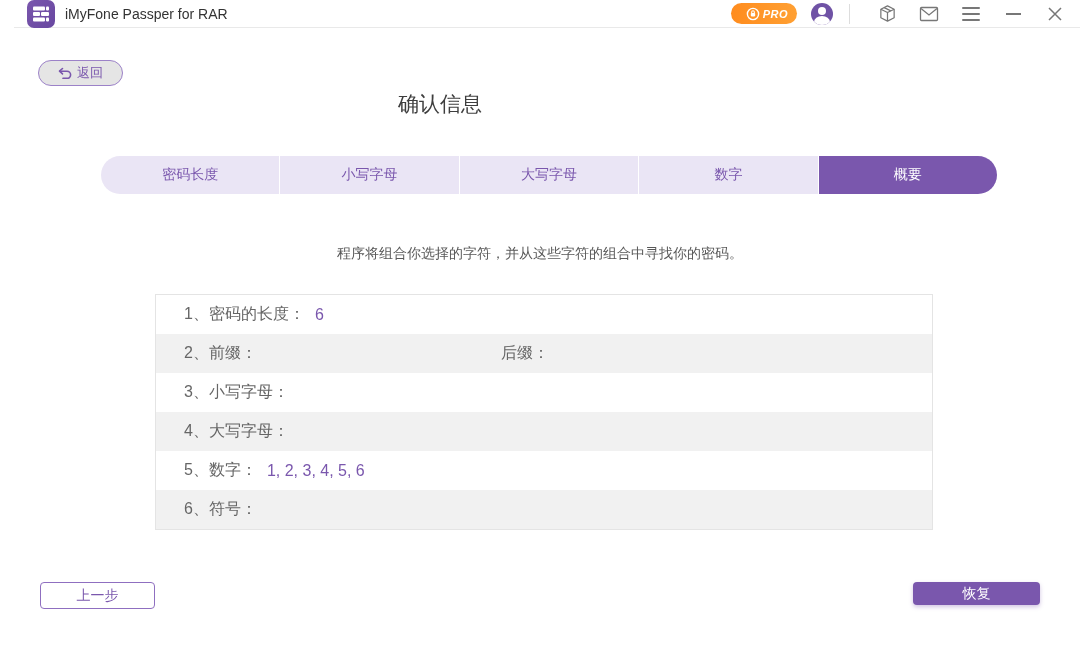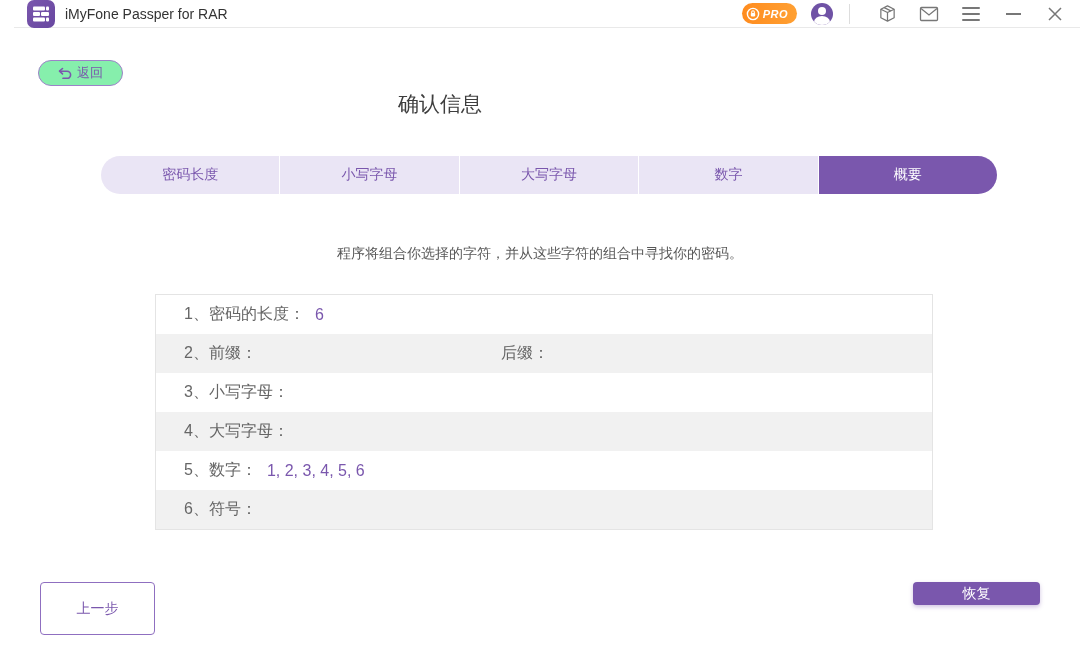--- a/index.html
+++ b/index.html
@@ -7,38 +7,38 @@
     font-family:"Liberation Sans", sans-serif; }
 
   
   .titlebar { position:absolute; left:0; top:0; width:1080px; height:28px;
     background:#fff; border-bottom:1px solid #e9e9e9; display:flex; align-items:center;margin-left:14px; }
   .logo { width:28px; height:28px; margin-left:13px; border-radius:7px;
     background:linear-gradient(135deg,#7a57ad,#6847a0); position:relative; flex:0 0 auto; }
   .logo svg { position:absolute; left:0; top:0; }
   .app-title { margin-left:10px; font-size:14px; color:#333; }
   .titlebar-right { margin-left:auto; display:flex; align-items:center; height:100%; padding-right:18px; }
-  .pro-badge { height:21px; padding:0 9px 0 4px; border-radius:11px;
+  .pro-badge { height:21px; padding:0 9px 0 15px; border-radius:11px;
     background:linear-gradient(90deg,#ff8c1e,#ffa033); display:flex; align-items:center; cursor:pointer; }
   .pro-badge .lockring { width:14px; height:14px; margin-right:3px; }
   .pro-badge span { color:#fff; font-size:11px; font-weight:bold; font-style:italic; letter-spacing:.5px; }
   .avatar { width:22px; height:22px; border-radius:50%; background:#6f52a5; margin-left:14px;
     position:relative; overflow:hidden; cursor:pointer; }
   .avatar .head { position:absolute; left:7px; top:4px; width:8px; height:8px; border-radius:50%; background:#fff; }
   .avatar .body { position:absolute; left:3px; top:13px; width:16px; height:12px; border-radius:50%; background:#fff; }
   .tb-sep { width:1px; height:20px; background:#ddd; margin:0 16px 0 16px; }
   .tb-icon { width:20px; height:20px; margin:0 11px; cursor:pointer; display:flex;
     align-items:center; justify-content:center; }
   .hamburger { width:18px; display:flex; flex-direction:column; gap:4px; }
   .hamburger i { display:block; height:2px; background:#777; border-radius:1px; }
   .min-line { width:15px; height:2px; background:#777; }
 
   
   .back-btn { position:absolute; left:38px; top:60px; width:85px; height:26px;
-    border:1px solid #9c82c8; border-radius:13px; background:#86efac; display:flex;
+    border:1px solid #9c82c8; border-radius:13px; background:#e5e5e5; display:flex;
     align-items:center; justify-content:center; gap:5px; cursor:pointer; color:#7a57ad; font-size:13px;text-align:right; }
 
   
   .page-title { position:absolute; left:0; top:90px; width:880px; text-align:center;
     font-size:21px; font-weight:400; color:#3e3e3e; }
   .desc { position:absolute; left:0; top:245px; width:1080px; text-align:center;
     font-size:14px; color:#585858; }
 
   
   .tabs { position:absolute; left:101px; top:156px; width:896px; height:38px;
@@ -52,21 +52,21 @@
   
   .summary-table { position:absolute; left:155px; top:294px; width:778px;
     border:1px solid #e4e4e4; }
   .srow { height:39px; display:flex; align-items:center; padding-left:28px;
     font-size:16px; color:#666; background:#fff; }
   .srow:nth-child(even) { background:#f1f1f1; }
   .srow .value { color:#7a57ad; margin-left:10px; }
   .srow .pair { display:inline-flex; min-width:317px; }
 
   
-  .btn-prev { position:absolute; left:40px; top:582px; width:115px; height:53px;
+  .btn-prev { position:absolute; left:40px; top:582px; width:115px; height:27px;
     background:#fff; border:1px solid #8f6fc0; border-radius:4px; color:#7a57ad;
     font-size:14px; display:flex; align-items:center; justify-content:center; cursor:pointer; }
   .btn-recover { position:absolute; left:913px; top:582px; width:127px; height:23px;
     background:#7a57ad; border:none; border-radius:4px; color:#fff; font-size:14px;
     display:flex; align-items:center; justify-content:center; cursor:pointer;
     box-shadow:0 2px 4px rgba(122,87,173,.35); }
 </style>
 </head>
 <body>
 

